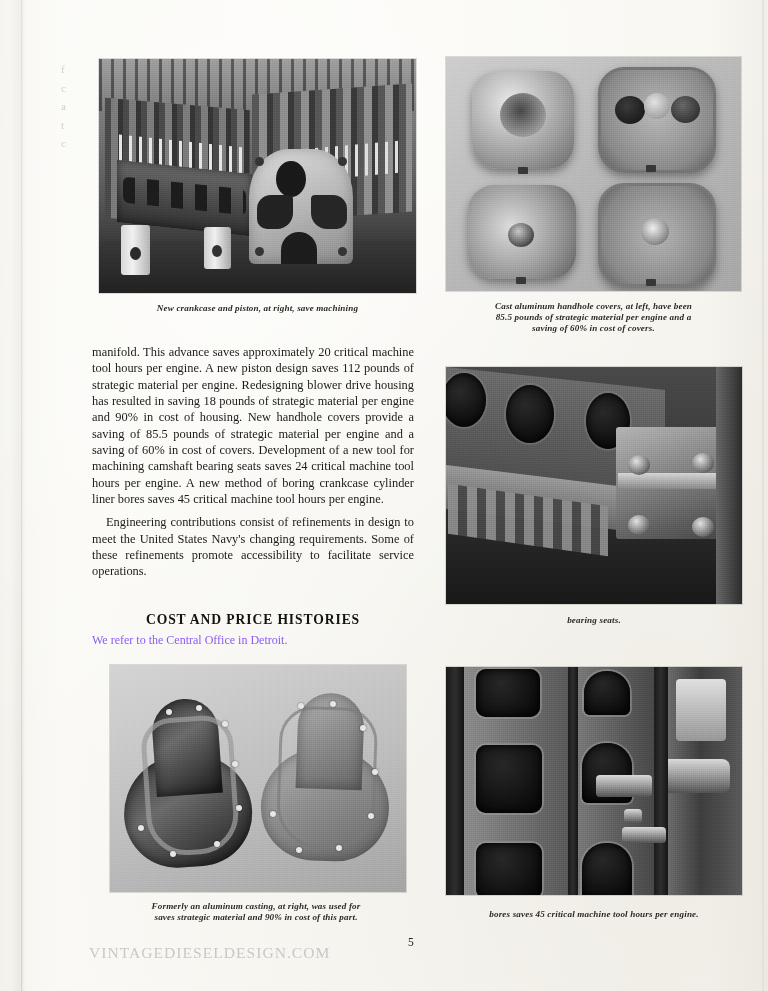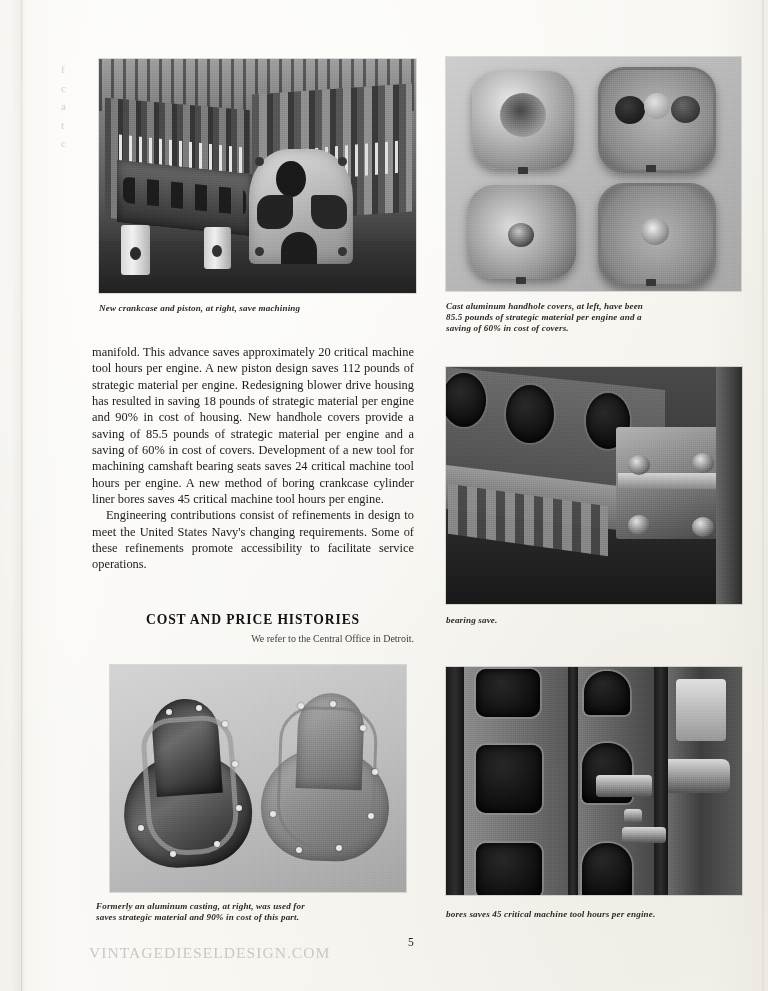--- a/index.html
+++ b/index.html
@@ -61,60 +61,60 @@
   }
 
   
   .caption {
     position: absolute;
     font-family: "Liberation Serif", serif;
     font-style: italic;
     font-weight: 700;
     font-size: 9.1px;
     line-height: 11.2px;
-    text-align: left;
+    text-align: center;
     color: #2c2a27;
     letter-spacing: .15px;
   }
   .caption .ln { display:block; white-space: nowrap; }
 
   
   .body-col {
     position: absolute;
     left: 92px;
     top: 344px;
     width: 322px;
     font-size: 12.4px;
     line-height: 16.35px;
     color: #1d1b19;
     text-align: justify;
   }
   .body-col p { margin: 0; }
-  .body-col p + p { text-indent: 14px; margin-top: 0; }
+  .body-col p + p { text-indent: 14px; margin-top: 7px; }
 
   .section-head {
     position: absolute;
     left: 92px;
     top: 612px;
     width: 322px;
     text-align: center;
     font-family: "Liberation Serif", serif;
     font-weight: 700;
     font-size: 13.6px;
     letter-spacing: .9px;
     color: #141312;
   }
   .section-sub {
     position: absolute;
     left: 92px;
     top: 633px;
     width: 322px;
-    text-align: right;
-    font-size: 10px;
-    color: #404040;
+    text-align: left;
+    font-size: 12px;
+    color: #8b5cf6;
   }
 
   .page-number{
     position:absolute;
     left: 408px; top: 936px;
     font-size: 11.6px;
     color:#242220;
   }
 
   .watermark{
@@ -500,21 +500,21 @@
     <div class="bar"></div>
   </div>
   <div class="pin" style="right:92px; top:88px;"></div>
   <div class="pin" style="right:28px; top:86px;"></div>
   <div class="pin" style="right:92px; top:148px;"></div>
   <div class="pin" style="right:28px; top:150px;"></div>
   <div class="col"></div>
   <div class="grain"></div>
 </div>
 <div class="caption" style="left:446px; top:615px; width:296px;">
-  <span class="ln">bearing save.</span>
+  <span class="ln">bearing seats.</span>
 </div>
 
 <div class="photo" id="photo-blower">
   <div class="bg"></div>
   <div class="pear p-left">
     <div class="bulb"></div>
     <div class="neck"></div>
     <div class="inner"></div>
   </div>
   <div class="pear p-right">

